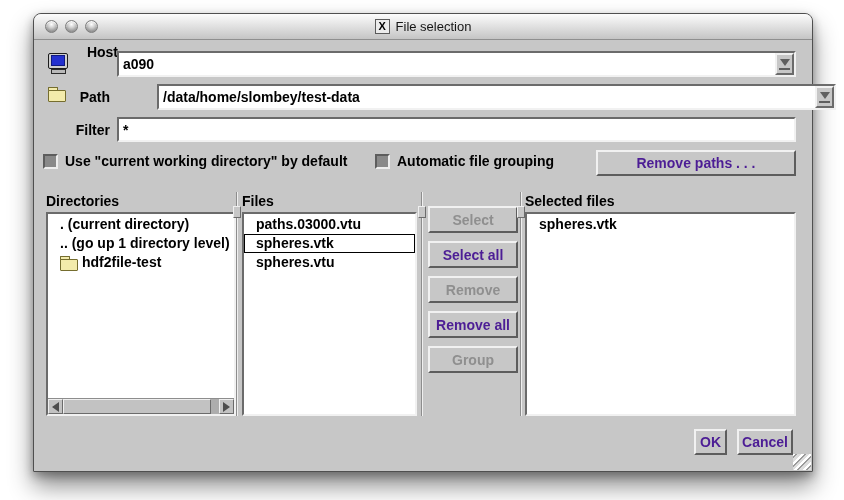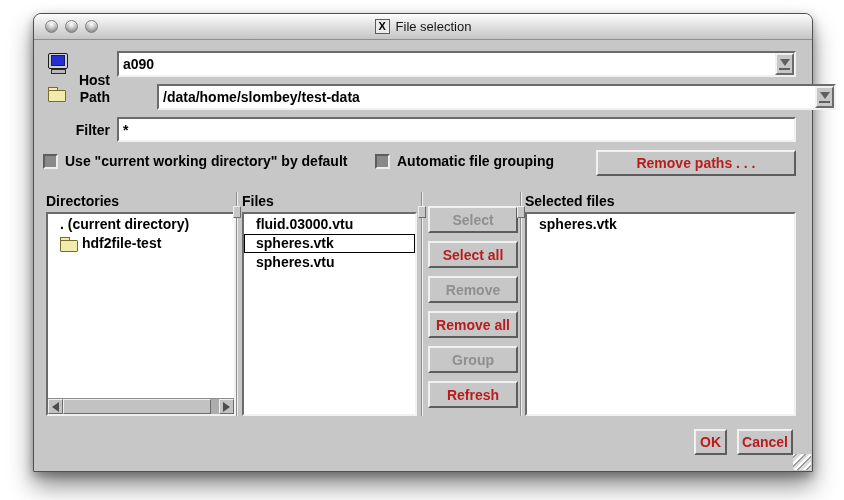--- a/index.html
+++ b/index.html
@@ -73,21 +73,21 @@
   
   .checkbox{
     position:absolute;width:15px;height:15px;background:#898989;
     border:2px solid;border-color:#5d5d5d #ededed #ededed #5d5d5d;box-sizing:border-box;cursor:pointer;
   }
   .cb-label{position:absolute;font-weight:bold;font-size:14px;color:#000;line-height:19px;white-space:nowrap;}
   
   .pushbtn{
     position:absolute;background:#c7c7c7;
     border:2px solid;border-color:#f1f1f1 #5d5d5d #5d5d5d #f1f1f1;box-sizing:border-box;
-    font-family:"Liberation Sans", sans-serif;font-weight:bold;font-size:14px;color:#b91c1c;
+    font-family:"Liberation Sans", sans-serif;font-weight:bold;font-size:14px;color:#4c1d95;
     display:flex;align-items:center;justify-content:center;cursor:pointer;white-space:nowrap;
   }
   .pushbtn.disabled{color:#8f8f8f;cursor:default;}
   
   .panel-label{position:absolute;top:179px;font-weight:bold;font-size:14px;color:#000;white-space:nowrap;}
   .listbox{
     position:absolute;top:198px;height:204px;background:#ffffff;overflow:hidden;
   }
   .list-items{padding:1px 0;}
   .list-item{
@@ -141,21 +141,21 @@
       <span class="x11-icon">X</span>
       <span>File selection</span>
     </div>
   </div>
 
   <div class="host-icon" style="top:39px;">
     <span class="screen"></span>
       <span class="crt"></span>
       <span class="base"></span>
   </div>
-  <div class="row-label" style="top:56px;">Host</div>
+  <div class="row-label" style="top:28px;margin-left:8px;">Host</div>
   <div class="field sunken" style="top:37px;">
     <input type="text" value="a090" style="">
     <div class="combo-btn raised">
       <span class="combo-tri"></span>
       <span class="combo-bar"></span>
     </div>
   </div>
 
   <div class="folder-icon" style="position:absolute;left:14px;top:73px;">
     <span class="tab"></span>
@@ -184,20 +184,23 @@
   <div class="panel-label" style="left:12px;">Directories</div>
   <div class="panel-label" style="left:208px;">Files</div>
   <div class="panel-label" style="left:491px;">Selected files</div>
 
   <div class="listbox sunken" style="left:12px;width:190px;">
     <div class="list-items">
       <div class="list-item">
         <span>. (current directory)</span>
       </div>
       <div class="list-item">
+        <span>.. (go up 1 directory level)</span>
+      </div>
+      <div class="list-item">
         <span class="folder-icon">
             <span class="tab"></span>
             <span class="body"></span>
           </span>
         <span>hdf2file-test</span>
       </div>
     </div>
     <div class="hscroll">
       <div class="scroll-arrow">
           <span class="tri-left"></span>
@@ -212,42 +215,41 @@
   </div>
 
   <div class="splitter" style="left:200px;">
     <div class="groove"></div>
     <div class="grip"></div>
   </div>
 
   <div class="listbox sunken" style="left:208px;width:175px;">
     <div class="list-items">
       <div class="list-item">
-        <span>fluid.03000.vtu</span>
+        <span>paths.03000.vtu</span>
       </div>
       <div class="list-item current">
         <span>spheres.vtk</span>
       </div>
       <div class="list-item">
         <span>spheres.vtu</span>
       </div>
     </div>
   </div>
 
   <div class="splitter" style="left:385px;">
     <div class="groove"></div>
     <div class="grip"></div>
   </div>
 
   <button class="pushbtn disabled" style="left:394px;top:192px;width:90px;height:27px;">Select</button>
   <button class="pushbtn" style="left:394px;top:227px;width:90px;height:27px;">Select all</button>
   <button class="pushbtn disabled" style="left:394px;top:262px;width:90px;height:27px;">Remove</button>
   <button class="pushbtn" style="left:394px;top:297px;width:90px;height:27px;">Remove all</button>
   <button class="pushbtn disabled" style="left:394px;top:332px;width:90px;height:27px;">Group</button>
-  <button class="pushbtn" style="left:394px;top:367px;width:90px;height:27px;">Refresh</button>
 
   <div class="splitter" style="left:484px;">
     <div class="groove"></div>
     <div class="grip"></div>
   </div>
 
   <div class="listbox sunken" style="left:491px;width:271px;">
     <div class="list-items">
       <div class="list-item">
         <span>spheres.vtk</span>

